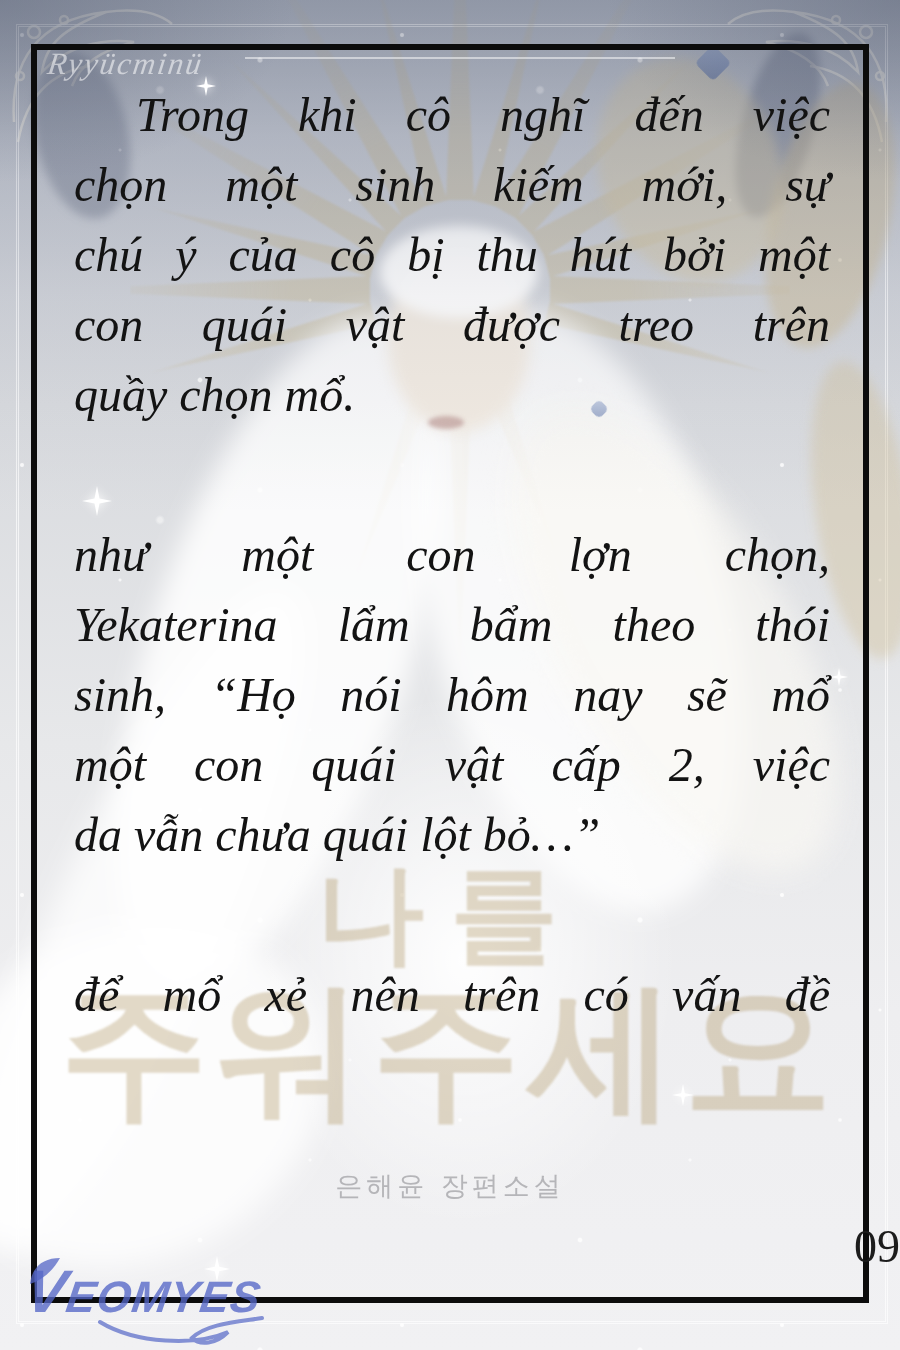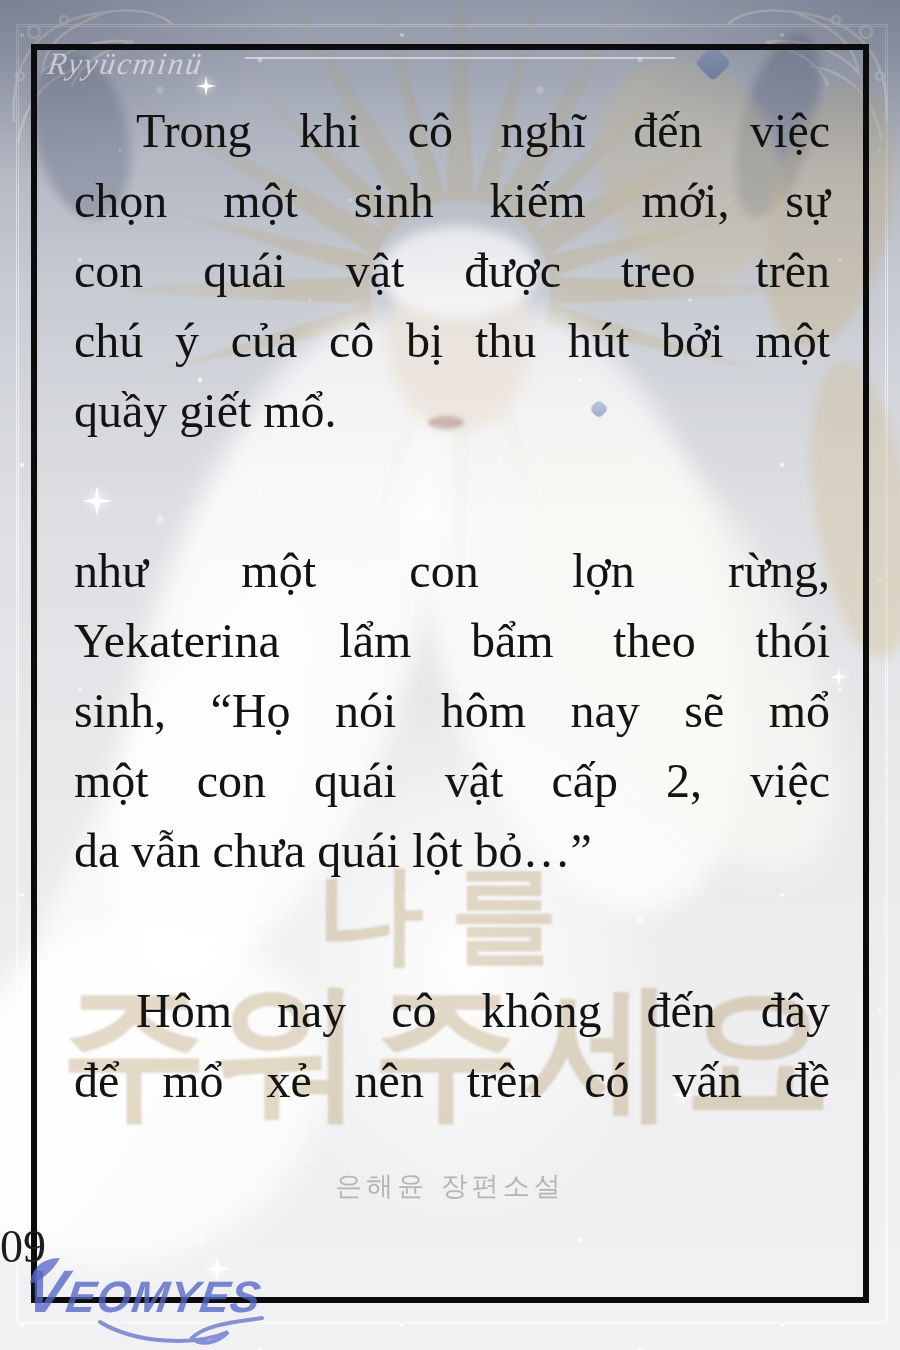--- a/index.html
+++ b/index.html
@@ -69,27 +69,27 @@
     color:rgba(255,255,255,.55);letter-spacing:2px;transform:skewX(-8deg);}
   .script-line{position:absolute;left:245px;top:57px;width:430px;height:2px;z-index:4;
     background:rgba(255,255,255,.5);}
 
   
   .frame{position:absolute;left:31px;top:44px;width:838px;height:1259px;z-index:5;
     border:6px solid #0c0c0c;box-sizing:border-box;}
 
   
   .text-block{position:absolute;left:74px;right:70px;top:80px;z-index:6;color:#131313;}
-  .para{margin:16px 0 90px 0;}
+  .para{margin:0 0 90px 0;font-style:italic;}
   .line{font-size:48px;line-height:70px;height:70px;white-space:nowrap;}
   .line.justify{white-space:normal;text-align:justify;text-align-last:justify;}
   .indent-lg{text-indent:62px;}
   .indent-md{text-indent:38px;}
 
-  .page-number{position:absolute;left:0;right:0;top:1220px;z-index:6;text-align:left;
+  .page-number{position:absolute;left:0;right:0;top:1220px;z-index:6;text-align:right;
     font-size:46px;color:#1c1c1c;}
 
   
   .logo{position:absolute;left:26px;top:1262px;width:250px;height:88px;z-index:7;}
   .logo-text{display:block;font-family:"Liberation Sans","DejaVu Sans",sans-serif;
     font-style:italic;font-weight:800;font-size:44px;line-height:60px;text-transform:uppercase;
     color:rgba(84,102,198,.78);transform:skewX(-8deg);letter-spacing:1px;}
   .logo-text::first-letter{font-size:60px;}
   .logo svg{position:absolute;}
 </style>
@@ -186,33 +186,32 @@
 
   <div class="script-sign">Ryyücminü</div>
   <div class="script-line"></div>
 
   <div class="frame"></div>
 
   <div class="text-block">
     <div class="para">
       <div class="line justify indent-lg">Trong khi cô nghĩ đến việc</div>
       <div class="line justify">chọn một sinh kiếm mới, sự</div>
+      <div class="line justify">chú ý của cô bị thu hút bởi một</div>
       <div class="line justify">con quái vật được treo trên</div>
-      <div class="line justify">chú ý của cô bị thu hút bởi một</div>
-      <div class="line">quầy giết mổ.</div>
+      <div class="line">quầy chọn mổ.</div>
     </div>
     <div class="para">
-      <div class="line justify">như một con lợn rừng,</div>
+      <div class="line justify">như một con lợn chọn,</div>
       <div class="line justify">Yekaterina lẩm bẩm theo thói</div>
       <div class="line justify">sinh, “Họ nói hôm nay sẽ mổ</div>
       <div class="line justify">một con quái vật cấp 2, việc</div>
       <div class="line">da vẫn chưa quái lột bỏ…”</div>
     </div>
     <div class="para">
-      <div class="line justify indent-lg">Hôm nay cô không đến đây</div>
       <div class="line justify">để mổ xẻ nên trên có vấn đề</div>
     </div>
   </div>
 
   <div class="page-number">09</div>
 
   <div class="logo">
     <svg style="left:2px;top:-6px;" width="34" height="30" viewBox="0 0 34 30">
       <path d="M2 28 C 4 10, 16 2, 32 2 C 24 16, 14 24, 2 28 Z" fill="rgba(84,102,198,.75)"></path>
     </svg>

